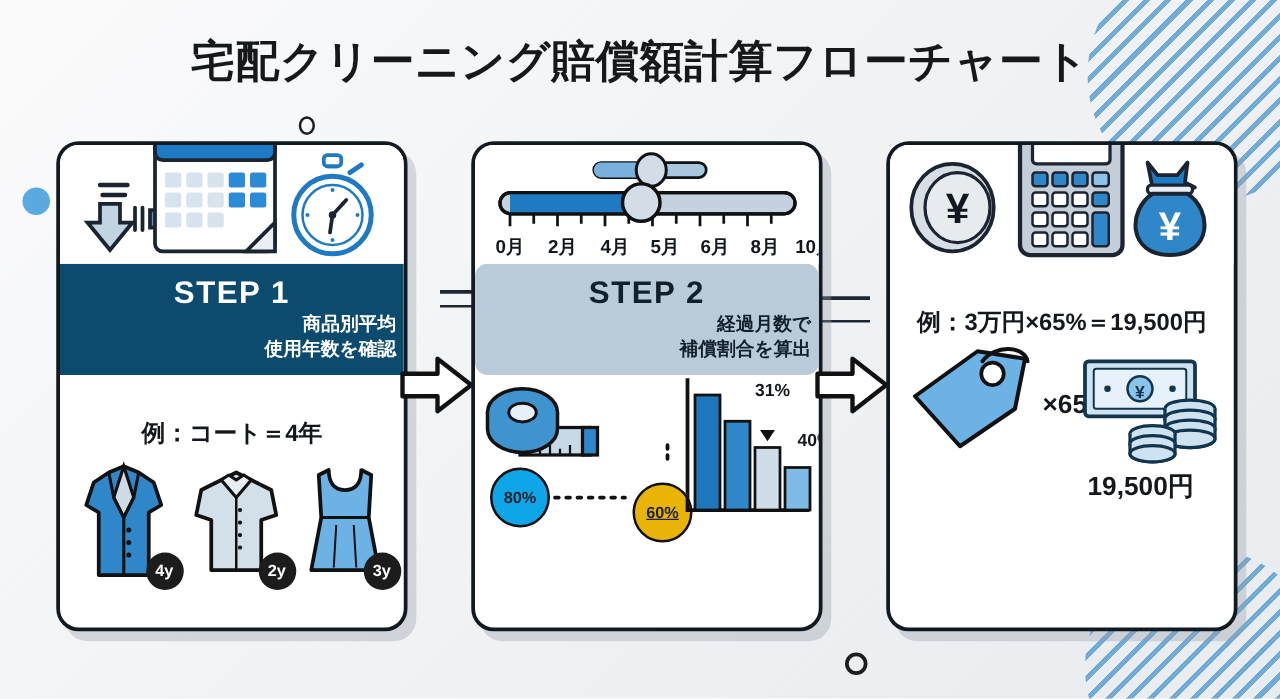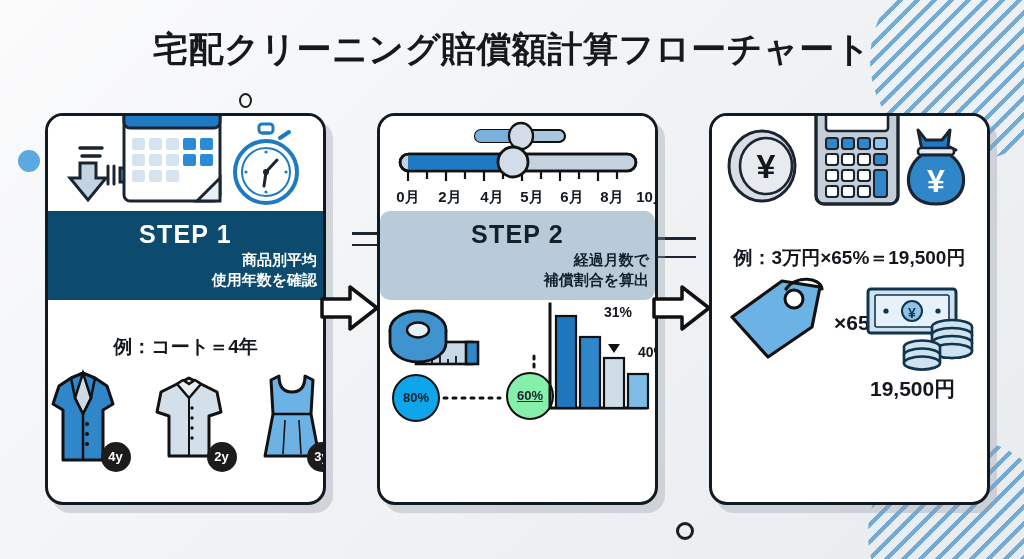--- a/index.html
+++ b/index.html
@@ -159,21 +159,21 @@
   
   .flow-arrow { position: absolute; top: 283px; }
   #arrow1 { left: 320px; }
   #arrow2 { left: 652px; }
 
   
   .clothes-row {
     display: flex;
     justify-content: center;
     align-items: flex-end;
-    gap: 22px;
+    gap: 6px;
     padding-top: 8px;
   }
   .garment { position: relative; }
   .badge {
     position: absolute;
     right: -6px; bottom: -4px;
     width: 30px; height: 30px;
     border-radius: 50%;
     background: #1c1c1c;
     color: #fff;
@@ -409,21 +409,21 @@
             <path d="M52 60 v-8"></path>
             <path d="M60 60 v-5"></path>
             <path d="M68 60 v-8"></path>
         </g>
         <ellipse cx="30" cy="26" rx="28" ry="19" fill="#3f94cf" stroke="#111" stroke-width="2.8"></ellipse>
         <path d="M2 26 v13 a28 19 0 0 0 56 0 V26" fill="#3f94cf" stroke="#111" stroke-width="2.8"></path>
         <ellipse cx="30" cy="26" rx="11" ry="7.5" fill="#e8f0f7" stroke="#111" stroke-width="2.4"></ellipse>
       </svg>
 
       <div class="pct-circle" style="left:12px; top:74px; width:48px; height:48px; background:#0ea5e9; border:2.6px solid #111;">80%</div>
-      <div class="pct-circle" style="left:126px; top:72px; width:48px; height:48px; background:#86efac; border:2.6px solid #111;text-decoration:underline;">60%</div>
+      <div class="pct-circle" style="left:126px; top:86px; width:48px; height:48px; background:#eab308; border:2.6px solid #111;text-decoration:underline;">60%</div>
 
       <svg width="170" height="128" viewBox="0 0 170 128" style="position:absolute;left:0;top:0;pointer-events:none;">
         <path d="M154 56 V70" stroke="#111" stroke-width="3" stroke-dasharray="3 5" stroke-linecap="round"></path>
         <path d="M64 98 H120" stroke="#111" stroke-width="3" stroke-dasharray="3 6" stroke-linecap="round"></path>
       </svg>
 
       <svg width="110" height="128" viewBox="0 0 110 128" style="position:absolute;left:162px;top:0;">
         <path d="M8 4 V108 H104" stroke="#111" stroke-width="3" fill="none" stroke-linecap="square"></path>
         <rect x="14" y="16" width="20" height="92" fill="#1e77bd" stroke="#111" stroke-width="2.2"></rect>
         <rect x="38" y="37" width="20" height="71" fill="#2f86c9" stroke="#111" stroke-width="2.2"></rect>

